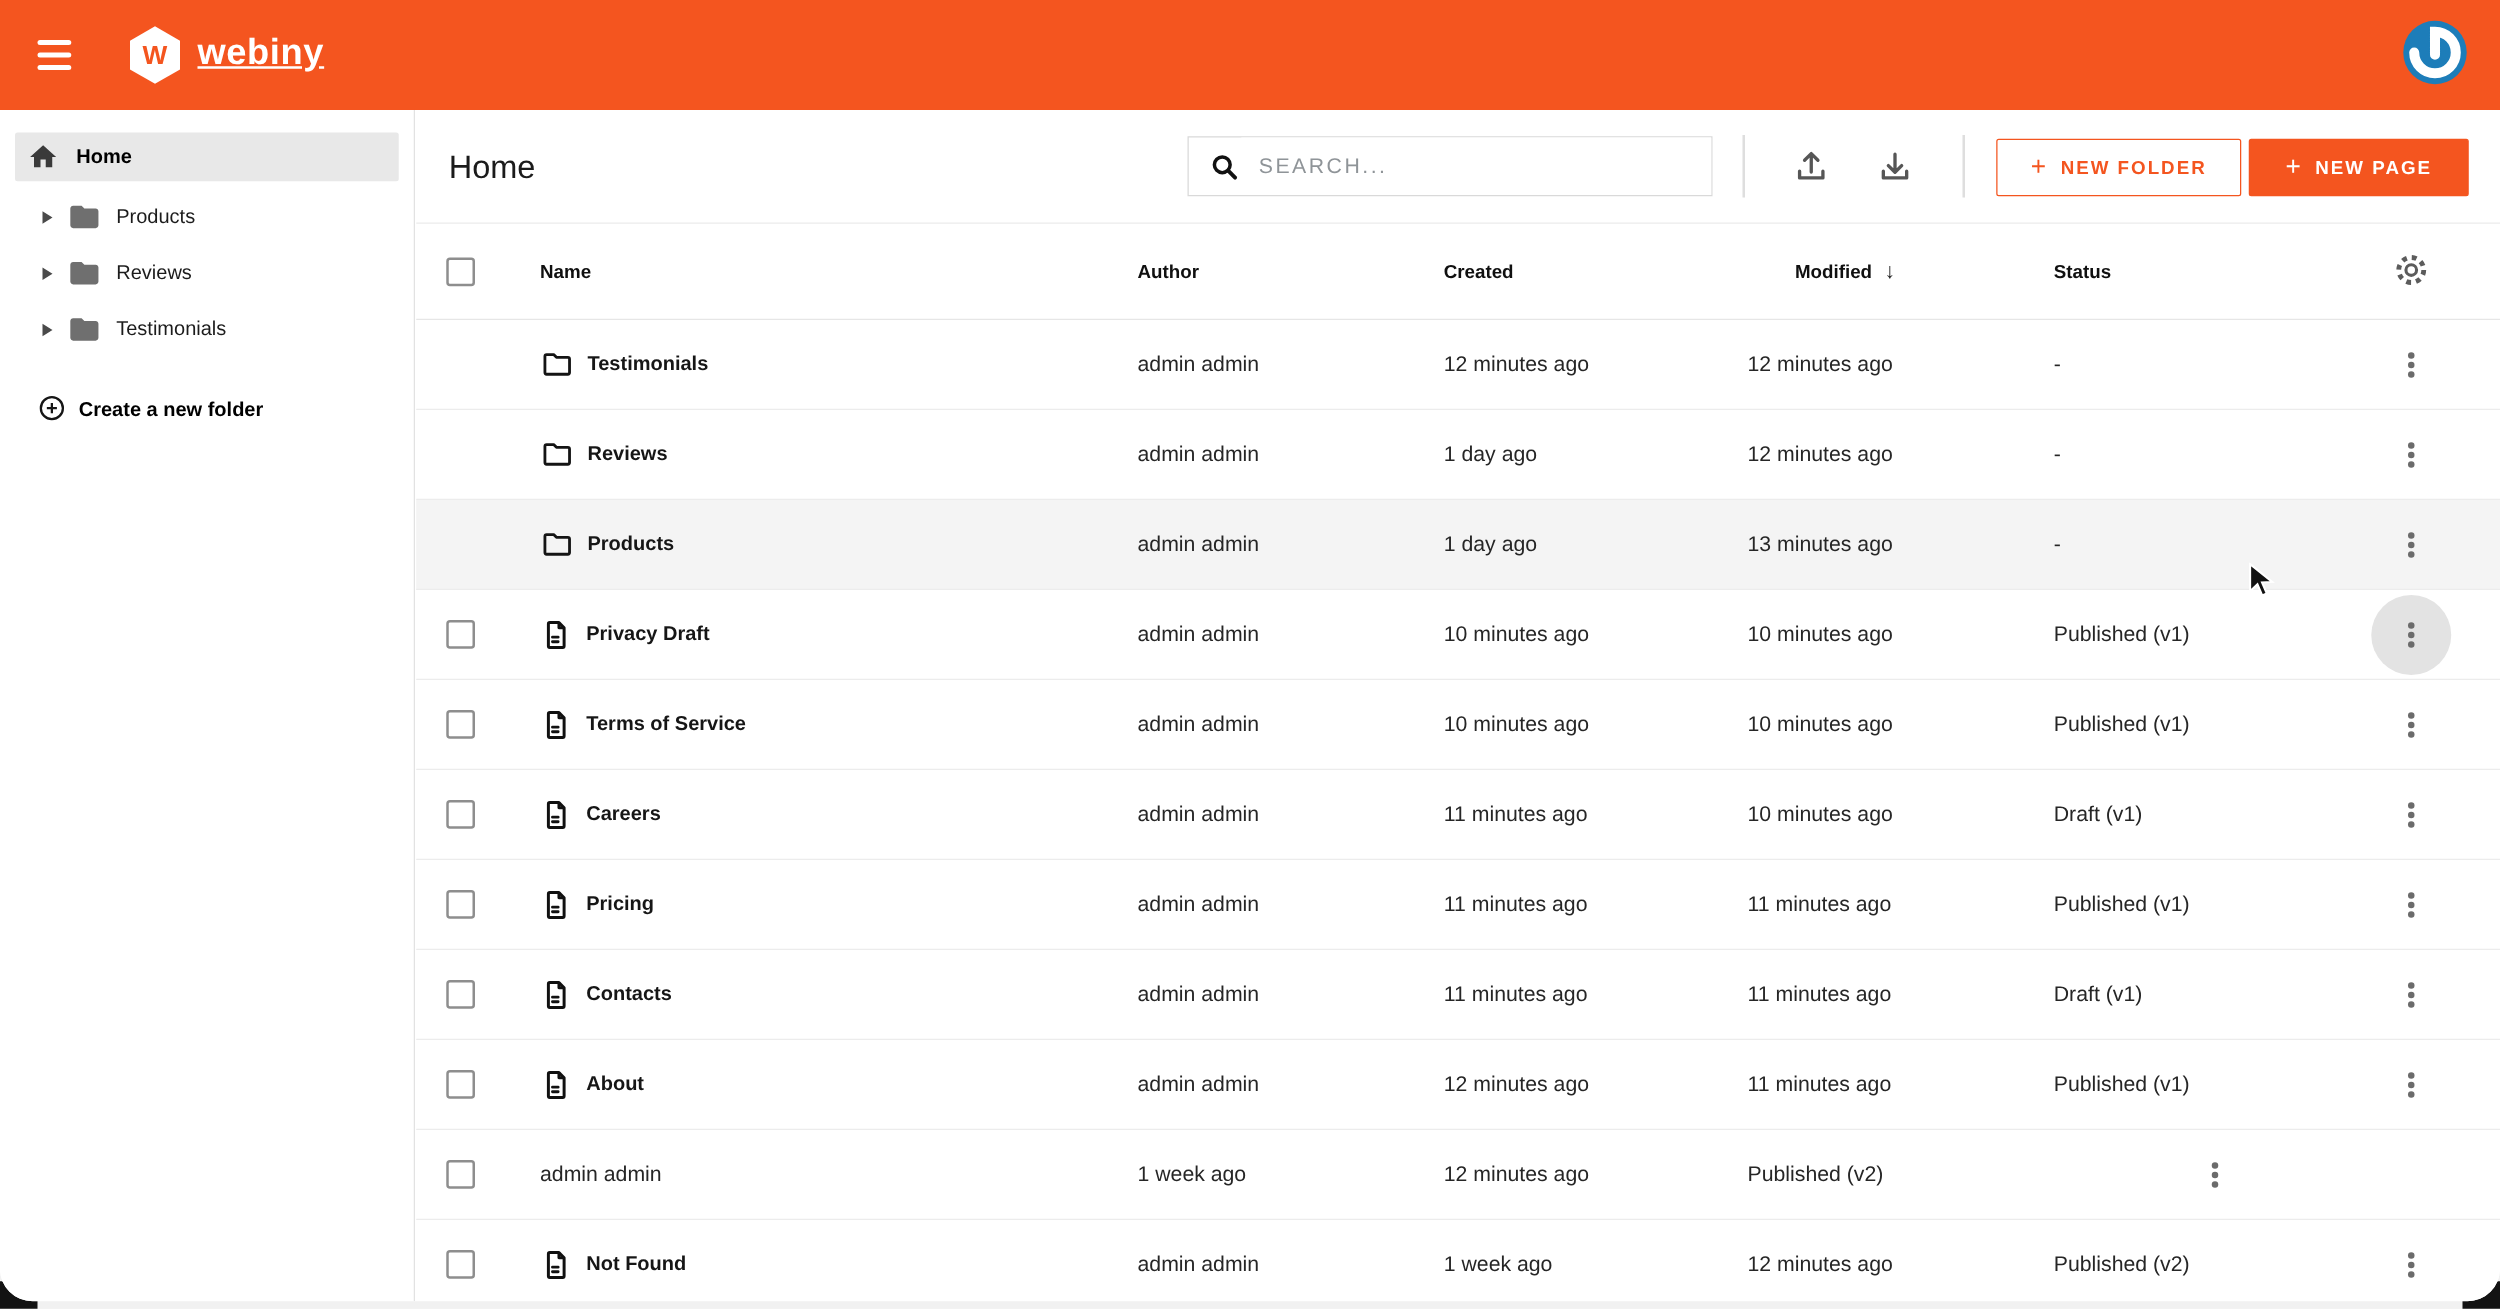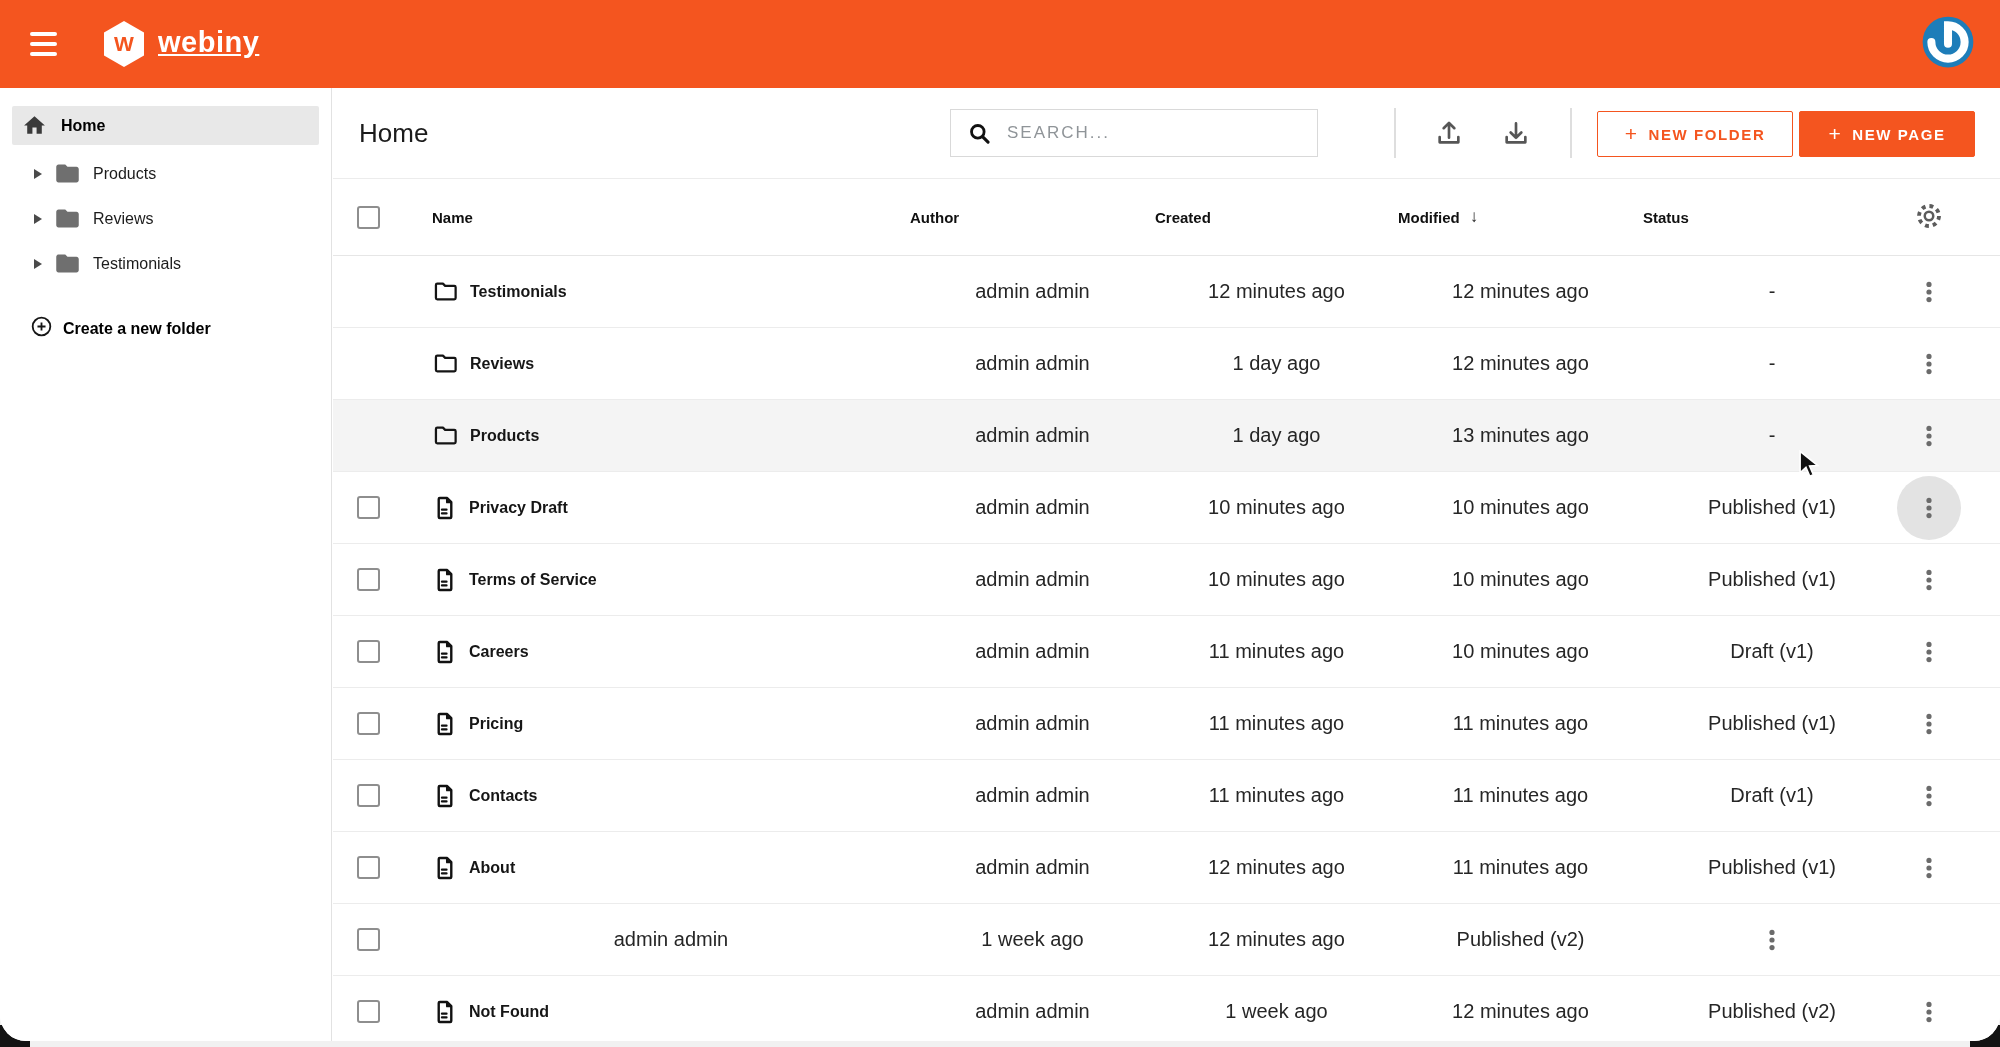--- a/index.html
+++ b/index.html
@@ -38,21 +38,21 @@
   .side-create svg { margin-left:30px; }
   .side-create .c-label { font-weight:bold; font-size:16px; color:#000; margin-left:10px; }
 
   
   .content { position:absolute; top:88px; left:333px; right:0; bottom:0; background:#fff; }
 
   .content-header { position:relative; height:91px; border-bottom:1px solid #ececec;
                     display:flex; align-items:center; }
   .page-title { font-size:26px; color:#1b1b1b; font-weight:normal; margin-left:26px; }
 
-  .searchbox { position:absolute; left:617px; top:21px; width:368px; height:48px;
+  .searchbox { position:absolute; left:617px; top:21px; width:420px; height:48px;
                border:1px solid #d9d9d9; background:#fff; display:flex; align-items:center; }
   .searchbox svg { margin-left:15px; flex:0 0 auto; }
   .searchbox input { border:none; outline:none; flex:1; height:100%; font-size:17px; letter-spacing:2px;
                      color:#333; padding-left:14px; font-family:"Liberation Sans",sans-serif; }
   .searchbox input::placeholder { color:#8f9498; }
 
   .vdiv { position:absolute; top:20px; width:2px; height:50px; background:#dedede; }
   .vdiv-1 { left:1061px; } .vdiv-2 { left:1237px; }
   .tool-btn { position:absolute; top:29px; width:34px; height:34px; border:none; background:transparent; cursor:pointer; }
   .tool-upload { left:1099px; } .tool-download { left:1166px; }
@@ -63,31 +63,31 @@
   .btn .plus { font-size:21px; font-weight:normal; line-height:1; padding-bottom:2px; }
   .btn-new-folder { left:1264px; width:196px; background:#fff; border:1px solid #F4551F; color:#F4551F; }
   .btn-new-page { left:1466px; width:176px; background:#F4551F; border:1px solid #F4551F; color:#fff; }
 
   
   .grid { display:grid; grid-template-columns:75px 478px 245px 243px 245px 258px 56px;
           padding-left:24px; align-items:center; }
   .thead { height:77px; border-bottom:1px solid #e6e6e6; }
   .th { font-size:15px; font-weight:bold; color:#101010; }
   .th-name { }
-  .th-modified { display:flex; align-items:center; gap:10px; }
+  .th-modified { display:flex; align-items:center; gap:10px;margin-left:38px; }
   .sort-arrow { font-size:17px; font-weight:normal; color:#222; }
   .gear-btn { border:none; background:transparent; cursor:pointer; width:34px; height:34px; justify-self:center; }
 
   .row { height:72px; border-bottom:1px solid #ececec; cursor:pointer; }
   .row.hover { background:#f4f4f4; }
   .checkbox { width:23px; height:23px; border:2px solid #8e8e8e; border-radius:3px; background:#fff; display:inline-block; }
   .row.folder .checkbox { visibility:hidden; }
   .cell-name { display:flex; align-items:center; gap:11px; }
   .name-label { font-size:16px; font-weight:bold; color:#161616; }
-  .meta { font-size:20px; color:#262626;text-align:center; }
+  .meta { font-size:17px; color:#262626; }
   .dots-wrap { position:relative; width:56px; height:56px; display:flex; align-items:center; justify-content:center;
                justify-self:center; border:none; background:transparent; cursor:pointer; border-radius:50%; }
   .dots-wrap.focused { background:#e3e3e3; width:64px; height:64px; }
 
   
   .cursor { position:absolute; left:1796px; top:450px; z-index:5; pointer-events:none; }
 </style>
 </head>
 <body>
 

